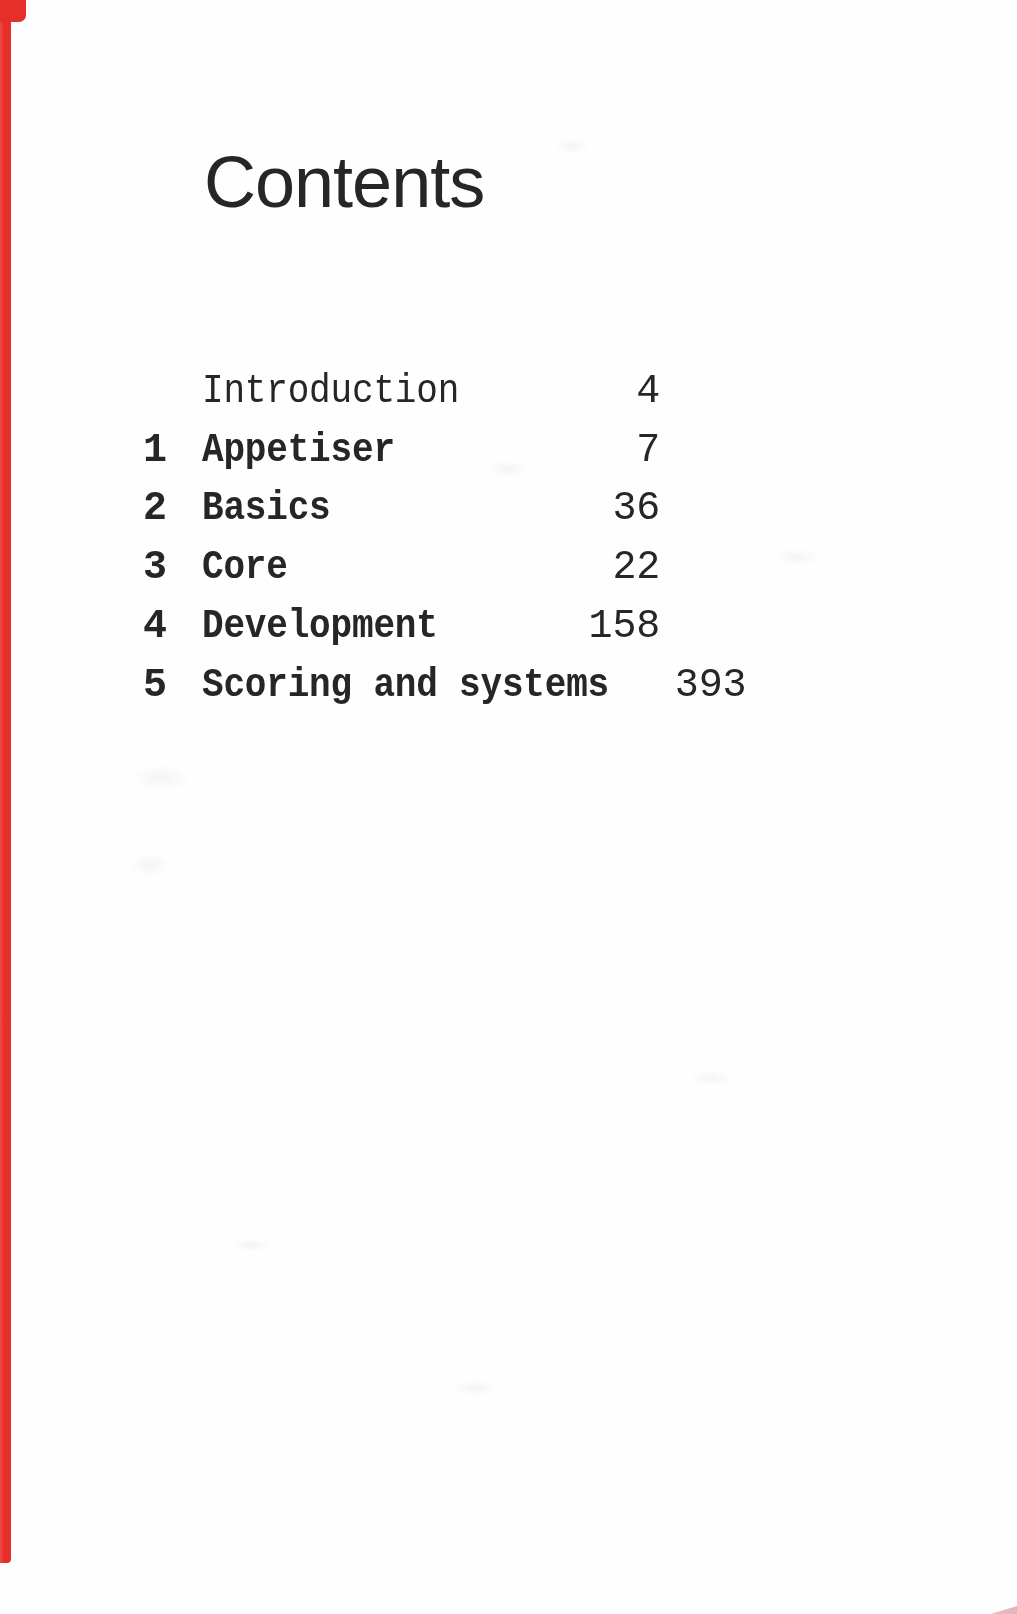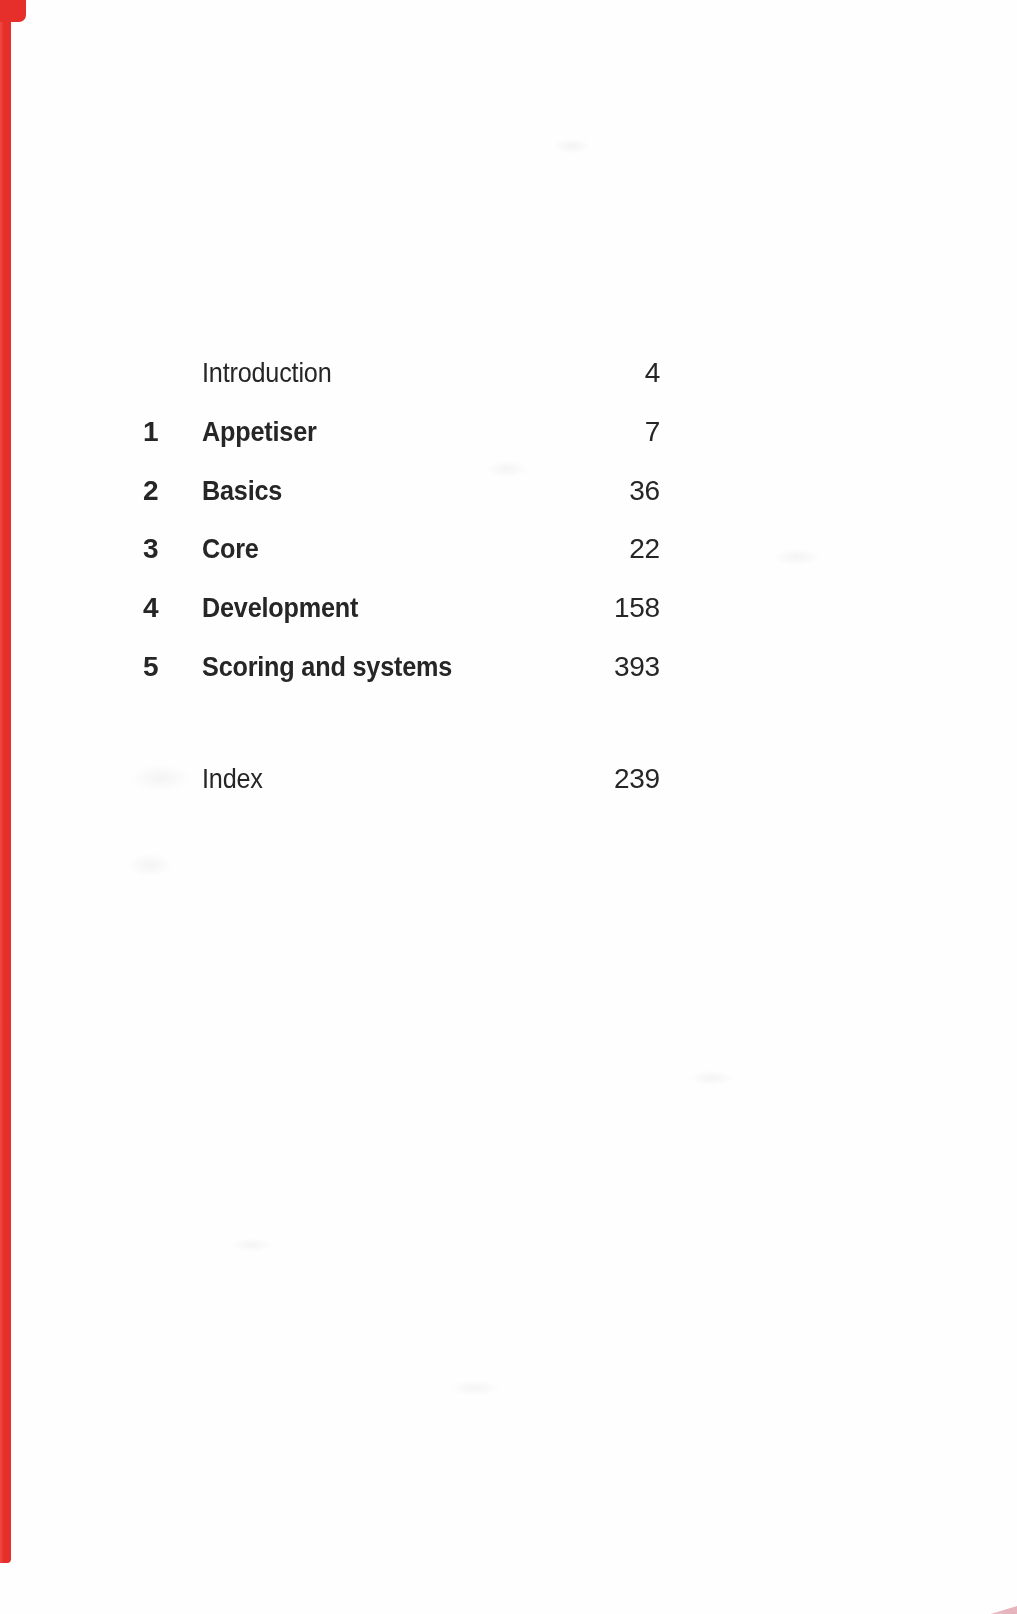--- a/index.html
+++ b/index.html
@@ -46,25 +46,26 @@
   .toc {
     position: absolute;
     left: 143px;
     width: 517px;
     color: var(--text, #262626);
   }
   .toc.chapters { top: 353px; }
   .toc.backmatter { top: 759px; }
   .row {
     display: flex;
-    align-items: flex-start;
-    font-size: 28px;
+    align-items: flex-end;
+    font-size: 40px;
     line-height: 40px;
     letter-spacing: -0.2px;
     font-weight: 400;
+    font-family: Liberation Mono, monospace;
   }
   .chapters .row { height: 58.8px; }
   .backmatter .row { height: 60px; }
   .row.bold { font-weight: 700; }
   .row .num {
     width: 59px;
     flex: 0 0 59px;
   }
   .row .label {
     flex: 1 1 auto;
@@ -105,20 +106,21 @@
     border-radius: 8px;
   }
 </style>
 </head>
 <body>
 
 <div class="sheet">
   <div class="edge-strip"></div>
   <div class="edge-stub"></div>
 
+  <h1 class="title">Contents</h1>
 
   <div class="toc chapters">
       <div class="row">
         <span class="num"></span>
         <span class="label">Introduction</span>
         <span class="pg">4</span>
       </div>
       <div class="row bold">
         <span class="num">1</span>
         <span class="label">Appetiser</span>
@@ -140,25 +142,20 @@
         <span class="pg">158</span>
       </div>
       <div class="row bold">
         <span class="num">5</span>
         <span class="label">Scoring and systems</span>
         <span class="pg">393</span>
       </div>
     </div>
 
   <div class="toc backmatter">
-      <div class="row">
-        <span class="num"></span>
-        <span class="label">Index</span>
-        <span class="pg">239</span>
-      </div>
     </div>
 
   <div class="smudge s1"></div>
   <div class="smudge s2"></div>
   <div class="smudge s3"></div>
   <div class="smudge s4"></div>
   <div class="smudge s5"></div>
   <div class="smudge s6"></div>
   <div class="smudge s7"></div>
   <div class="smudge s8"></div>

